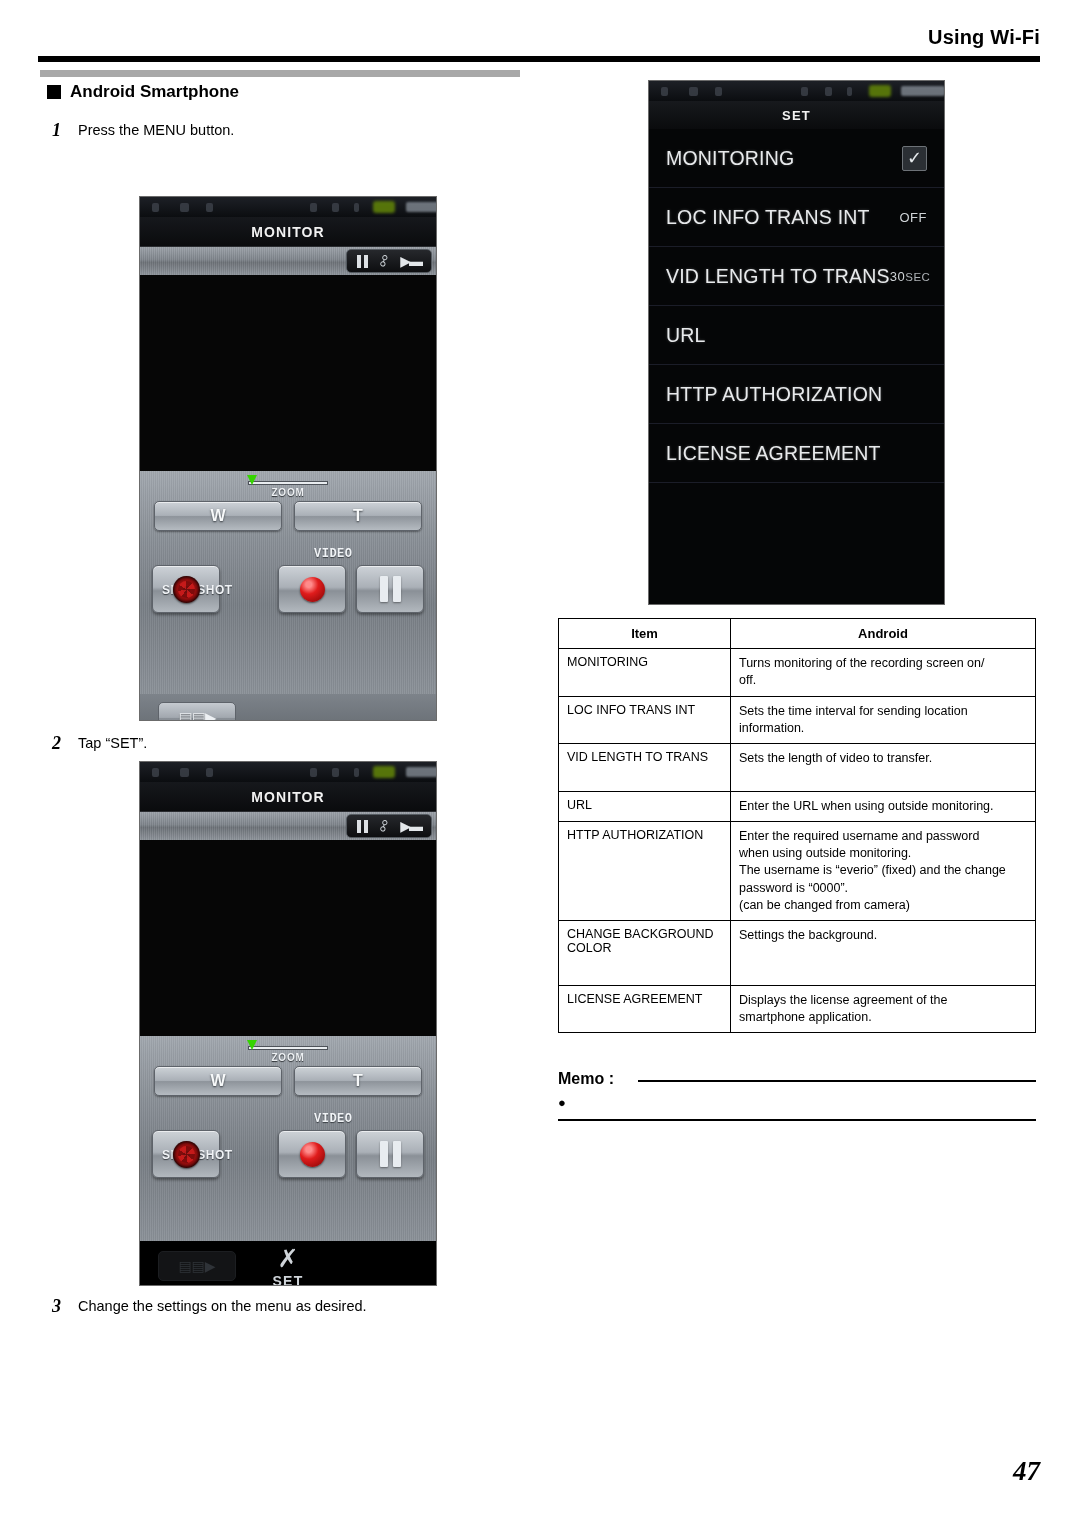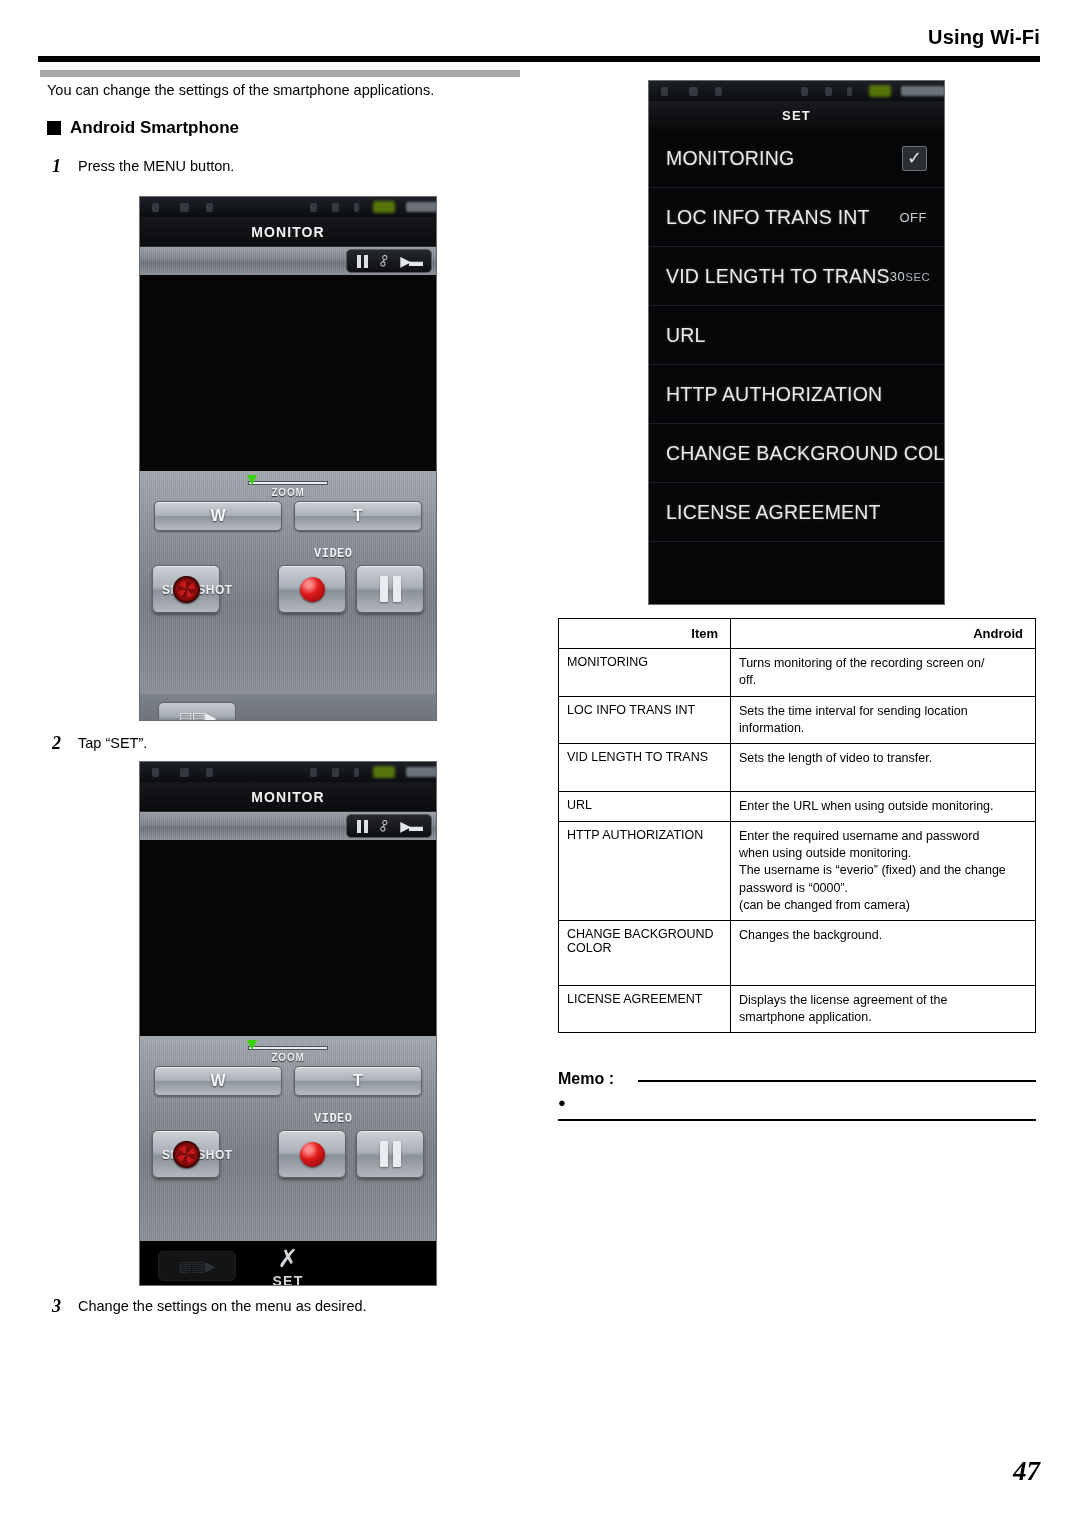--- a/index.html
+++ b/index.html
@@ -184,21 +184,21 @@
     background:#2b2f34; display:flex; align-items:center; justify-content:center;
   }
   .chkbox span { color:#e6eaed; font-size:18px; line-height:18px; }
   .menu-row.blank { border-bottom:none; }
 
   
   #spec-table { position:absolute; left:558px; top:618px; width:478px;
      border-collapse:collapse; font-size:12.5px; }
   #spec-table th, #spec-table td {
      border:1px solid #000; vertical-align:top; padding:6px 8px; text-align:left; }
-  #spec-table th { text-align:right; font-weight:bold; font-size:13px; padding:7px 12px; }
+  #spec-table th { text-align:center; font-weight:bold; font-size:13px; padding:7px 12px; }
   #spec-table td.item-cell { width:172px; }
   #spec-table td p { margin:0; line-height:1.38; }
 
   
   #memo { position:absolute; left:558px; top:1070px; width:478px; }
   .memo-head { display:flex; align-items:center; gap:24px; }
   .memo-head .mh-label { font-size:16px; font-weight:bold; white-space:nowrap; }
   .memo-head .mh-rule { flex:1; height:2px; background:#000; margin-top:3px; }
   .memo-body { display:flex; gap:8px; margin-top:6px; padding-bottom:6px; border-bottom:2px solid #000; }
   .memo-bullet { font-size:13px; line-height:1.45; }
@@ -212,21 +212,20 @@
 </head>
 <body>
 
 <div id="page-header">
   <div id="header-title">Using Wi-Fi</div>
   <div id="header-rule"></div>
   <div id="subhead-rule"></div>
 </div>
 
 <div id="left-col">
-  <p class="body-text">You can change the settings of the smartphone applications.</p>
   <div class="blk-head">
     <span class="blk-square"></span>
     <span>Android Smartphone</span>
   </div>
   <div class="step">
     <span class="step-num">1</span>
     <span class="step-text">Press the MENU button.</span>
   </div>
 </div>
 
@@ -397,23 +396,20 @@
   </div>
 
   <div class="menu-row">
     <span class="menu-label">URL</span>
   </div>
 
   <div class="menu-row">
     <span class="menu-label">HTTP AUTHORIZATION</span>
   </div>
 
-  <div class="menu-row">
-    <span class="menu-label">CHANGE BACKGROUND COL</span>
-  </div>
 
   <div class="menu-row">
     <span class="menu-label">LICENSE AGREEMENT</span>
   </div>
 
   <div class="menu-row blank"></div>
 </div>
 
 <table id="spec-table">
   <thead>
@@ -456,21 +452,21 @@
         <p>Enter the required username and password</p>
         <p>when using outside monitoring.</p>
         <p>The username is “everio” (fixed) and the change</p>
         <p>password is “0000”.</p>
         <p>(can be changed from camera)</p>
       </td>
     </tr>
     <tr>
       <td class="item-cell" style="white-space:normal; width:110px;"><span>CHANGE BACKGROUND COLOR</span></td>
       <td>
-        <p>Changes the background.</p>
+        <p>Settings the background.</p>
         <p style="visibility:hidden">&nbsp;</p>
         <p style="visibility:hidden">&nbsp;</p>
       </td>
     </tr>
     <tr>
       <td class="item-cell" style="white-space:normal; width:110px;"><span>LICENSE AGREEMENT</span></td>
       <td>
         <p>Displays the license agreement of the</p>
         <p>smartphone application.</p>
       </td>

